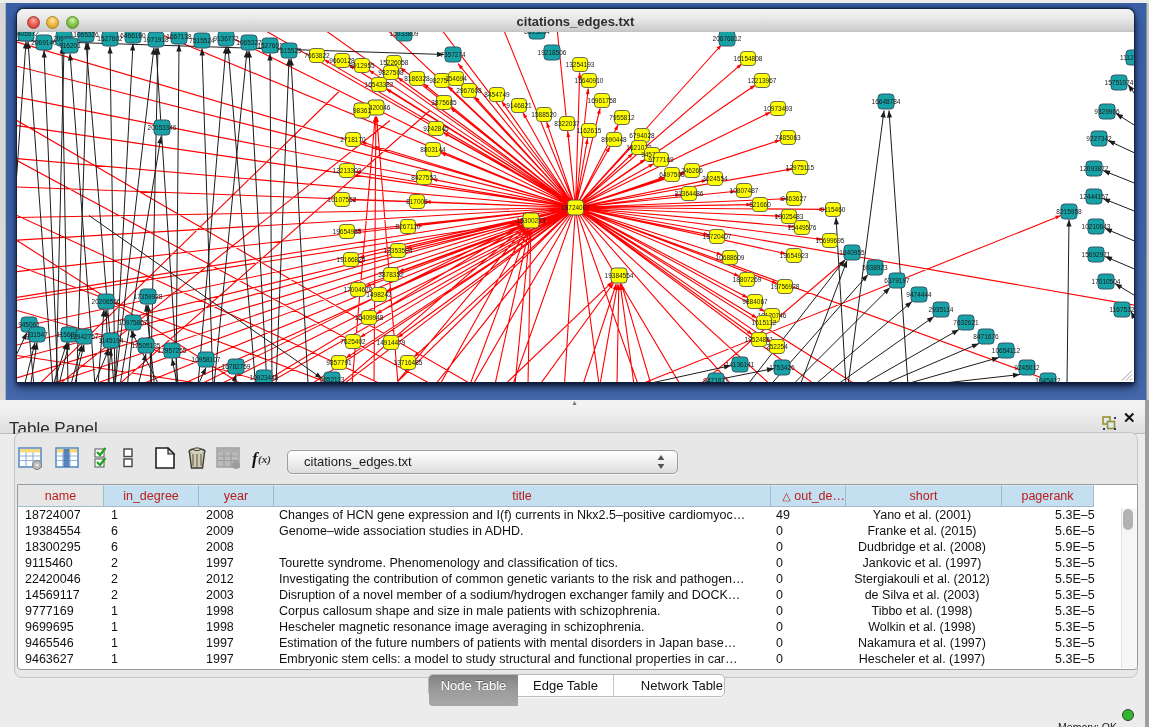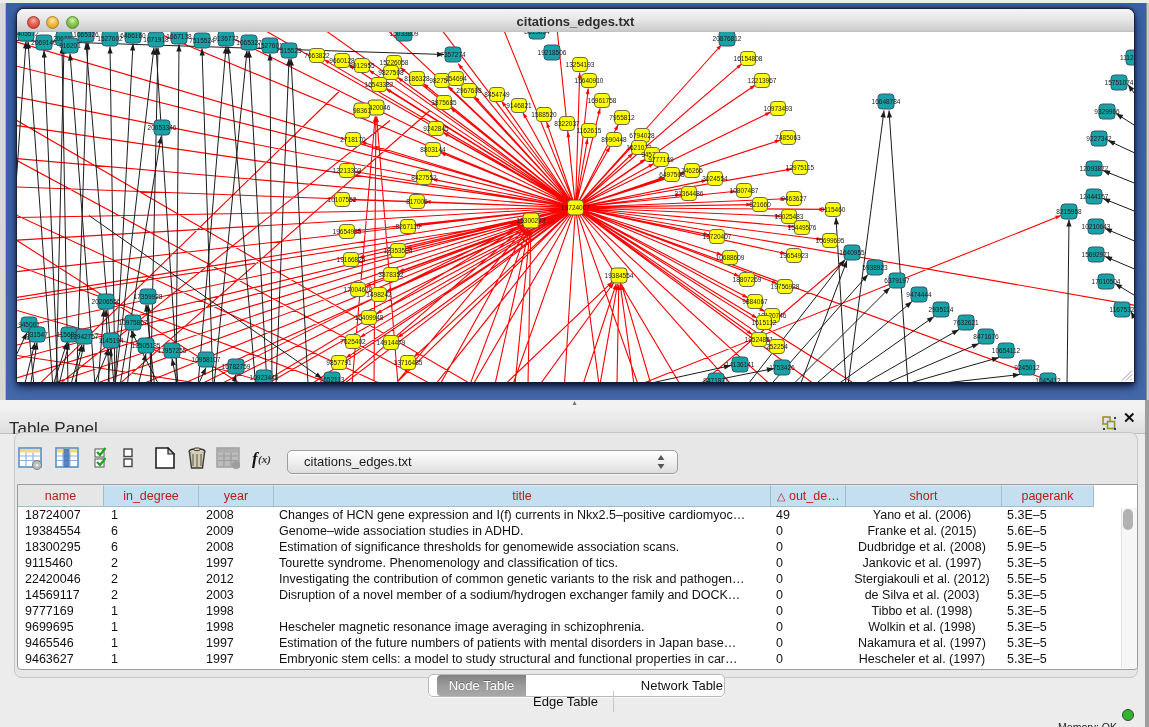--- a/index.html
+++ b/index.html
@@ -585,37 +585,36 @@
       <div class="h h5">short</div>
       <div class="h h6">pagerank</div>
     </div>
     <div id="rows" style="position:absolute;left:0;top:22px;width:1119px;font-size:12.5px;color:#111">
       <div class="tr">
           <div class="c c0">18724007</div>
           <div class="c c1">1</div>
           <div class="c c2">2008</div>
           <div class="c c3">Changes of HCN gene expression and I(f) currents in Nkx2.5–positive cardiomyoc…</div>
           <div class="c c4">49</div>
-          <div class="c c5">Yano et al. (2006)</div>
+          <div class="c c5">Yano et al. (2001)</div>
           <div class="c c6">5.3E–5</div>
         </div>
 <div class="tr">
           <div class="c c0">19384554</div>
           <div class="c c1">6</div>
           <div class="c c2">2009</div>
           <div class="c c3">Genome–wide association studies in ADHD.</div>
           <div class="c c4">0</div>
           <div class="c c5">Franke et al. (2015)</div>
           <div class="c c6">5.6E–5</div>
         </div>
 <div class="tr">
           <div class="c c0">18300295</div>
           <div class="c c1">6</div>
           <div class="c c2">2008</div>
-          <div class="c c3">Estimation of significance thresholds for genomewide association scans.</div>
           <div class="c c4">0</div>
           <div class="c c5">Dudbridge et al. (2008)</div>
           <div class="c c6">5.9E–5</div>
         </div>
 <div class="tr">
           <div class="c c0">9115460</div>
           <div class="c c1">2</div>
           <div class="c c2">1997</div>
           <div class="c c3">Tourette syndrome. Phenomenology and classification of tics.</div>
           <div class="c c4">0</div>
@@ -637,20 +636,21 @@
           <div class="c c2">2003</div>
           <div class="c c3">Disruption of a novel member of a sodium/hydrogen exchanger family and DOCK…</div>
           <div class="c c4">0</div>
           <div class="c c5">de Silva et al. (2003)</div>
           <div class="c c6">5.3E–5</div>
         </div>
 <div class="tr">
           <div class="c c0">9777169</div>
           <div class="c c1">1</div>
           <div class="c c2">1998</div>
+          <div class="c c3">Corpus callosum shape and size in male patients with schizophrenia.</div>
           <div class="c c4">0</div>
           <div class="c c5">Tibbo et al. (1998)</div>
           <div class="c c6">5.3E–5</div>
         </div>
 <div class="tr">
           <div class="c c0">9699695</div>
           <div class="c c1">1</div>
           <div class="c c2">1998</div>
           <div class="c c3">Hescheler magnetic resonance image averaging in schizophrenia.</div>
           <div class="c c4">0</div>
@@ -676,38 +676,38 @@
           <div class="c c6">5.3E–5</div>
         </div>
     </div>
 
     <div class="abs" style="left:1103px;top:23px;width:15px;height:160px;background:#f6f6f6;border-left:1px solid #e2e2e2"></div>
     <div class="abs" style="left:1105px;top:24px;width:10px;height:21px;background:#b2b2b2;border-radius:5px"></div>
   </div>
 
   <div class="abs" style="left:428px;top:274px;width:295px;height:21px;border-radius:5px;
      border:1px solid #b8b8b8;background:#fff;box-shadow:0 1px 0 rgba(255,255,255,.8)">
-    <div class="abs" style="left:8px;top:0;width:89px;height:21px;border-radius:4px 0 0 4px;
+    <div class="abs" style="left:0;top:0;width:89px;height:31px;border-radius:4px 0 0 4px;
        background:linear-gradient(180deg,#828282,#9b9b9b 50%,#a8a8a8);color:#fff;
        text-align:center;font-size:13px;line-height:21px;text-shadow:0 -1px 0 rgba(0,0,0,.3)">Node Table</div>
-    <div class="abs" style="left:89px;top:16px;width:95px;height:21px;border-right:1px solid #c9c9c9;
+    <div class="abs" style="left:89px;top:0;width:95px;height:21px;border-right:1px solid #c9c9c9;
        color:#111;text-align:center;font-size:13px;line-height:21px">Edge Table</div>
     <div class="abs" style="left:184px;top:0;width:110px;height:21px;color:#111;
        text-align:right;font-size:13px;line-height:21px">Network Table</div>
   </div>
 
   <div class="abs" style="left:1007px;top:321px;width:110px;text-align:right;font-size:10.5px;color:#222">Memory: OK</div>
   <div class="abs" style="left:1122px;top:309px;width:10px;height:10px;border-radius:50%;
      background:#2eb82e;border:1.5px solid #3c3c3c"></div>
 </div>
 
 <style>
   .h{position:absolute;top:0;height:20px;background:#c4dff0;border-right:1px solid #9dbccd;
      border-bottom:1px solid #9dbccd;border-top:1px solid #ddeaf4;text-align:center;line-height:20px}
   .h0{left:0;width:85px} .h1{left:86px;width:94px} .h2{left:181px;width:74px}
-  .h3{left:256px;width:496px} .h4{left:753px;width:68px;text-align:left;padding-left:6px}
+  .h3{left:256px;width:496px} .h4{left:753px;width:68px;text-align:right;padding-left:6px}
   .h5{left:828px;width:155px} .h6{left:984px;width:91px}
   .tr{position:relative;height:16px;line-height:16px;white-space:nowrap}
   .c{position:absolute;top:0;height:16px;overflow:hidden}
   .c0{left:7px;width:80px} .c1{left:93px;width:80px} .c2{left:188px;width:60px}
   .c3{left:261px;width:488px} .c4{left:758px;width:62px}
-  .c5{left:824px;width:160px;text-align:center} .c6{left:989px;width:90px}
+  .c5{left:824px;width:160px;text-align:center} .c6{left:1037px;width:90px}
 </style>
 
 </body></html>

